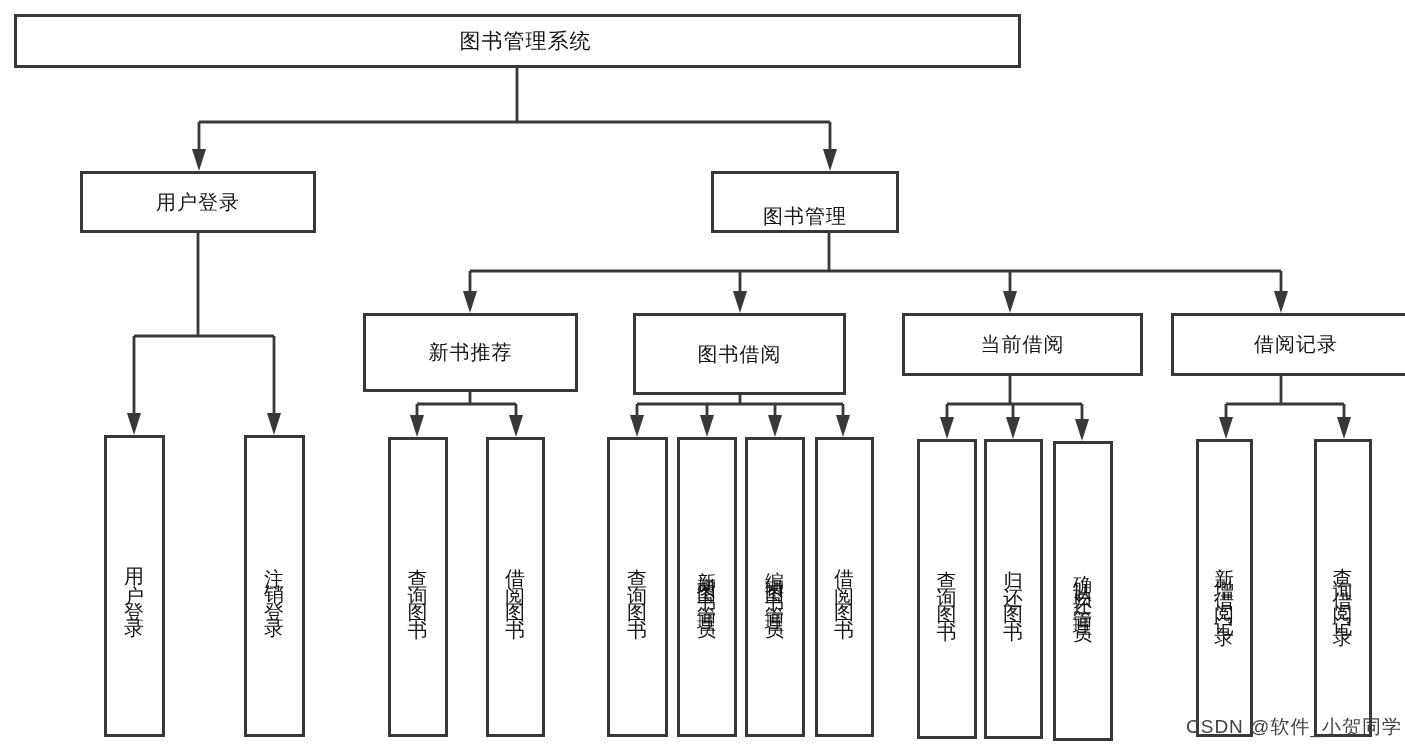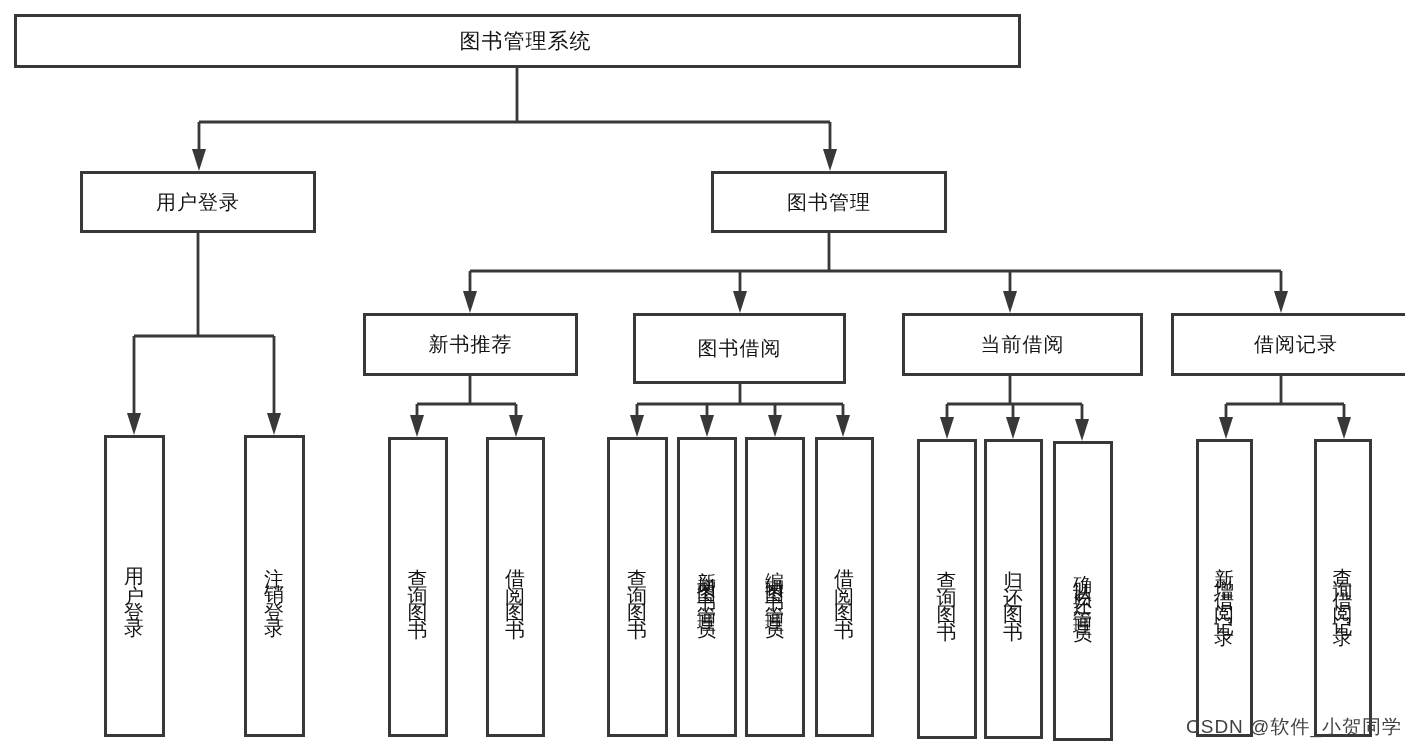--- a/index.html
+++ b/index.html
@@ -81,28 +81,28 @@
     </g>
   </svg>
 
   <div class="box hbox root" style="left:14px;top:14px;width:1007px;height:54px;">
     <span>图书管理系统</span>
   </div>
 
   <div class="box hbox" style="left:80px;top:171px;width:236px;height:62px;">
     <span>用户登录</span>
   </div>
-  <div class="box hbox" style="left:711px;top:171px;width:236px;height:62px;">
+  <div class="box hbox" style="left:711px;top:171px;width:188px;height:62px;align-items:flex-end;">
     <span>图书管理</span>
   </div>
 
-  <div class="box hbox" style="left:363px;top:313px;width:215px;height:63px;">
+  <div class="box hbox" style="left:363px;top:313px;width:215px;height:79px;">
     <span>新书推荐</span>
   </div>
-  <div class="box hbox" style="left:633px;top:313px;width:213px;height:71px;">
+  <div class="box hbox" style="left:633px;top:313px;width:213px;height:82px;">
     <span>图书借阅</span>
   </div>
   <div class="box hbox" style="left:902px;top:313px;width:241px;height:63px;">
     <span>当前借阅</span>
   </div>
   <div class="box hbox" style="left:1171px;top:313px;width:250px;height:63px;">
     <span>借阅记录</span>
   </div>
 
   <div class="box vbox" style="left:104px;top:435px;width:61px;height:302px;">

